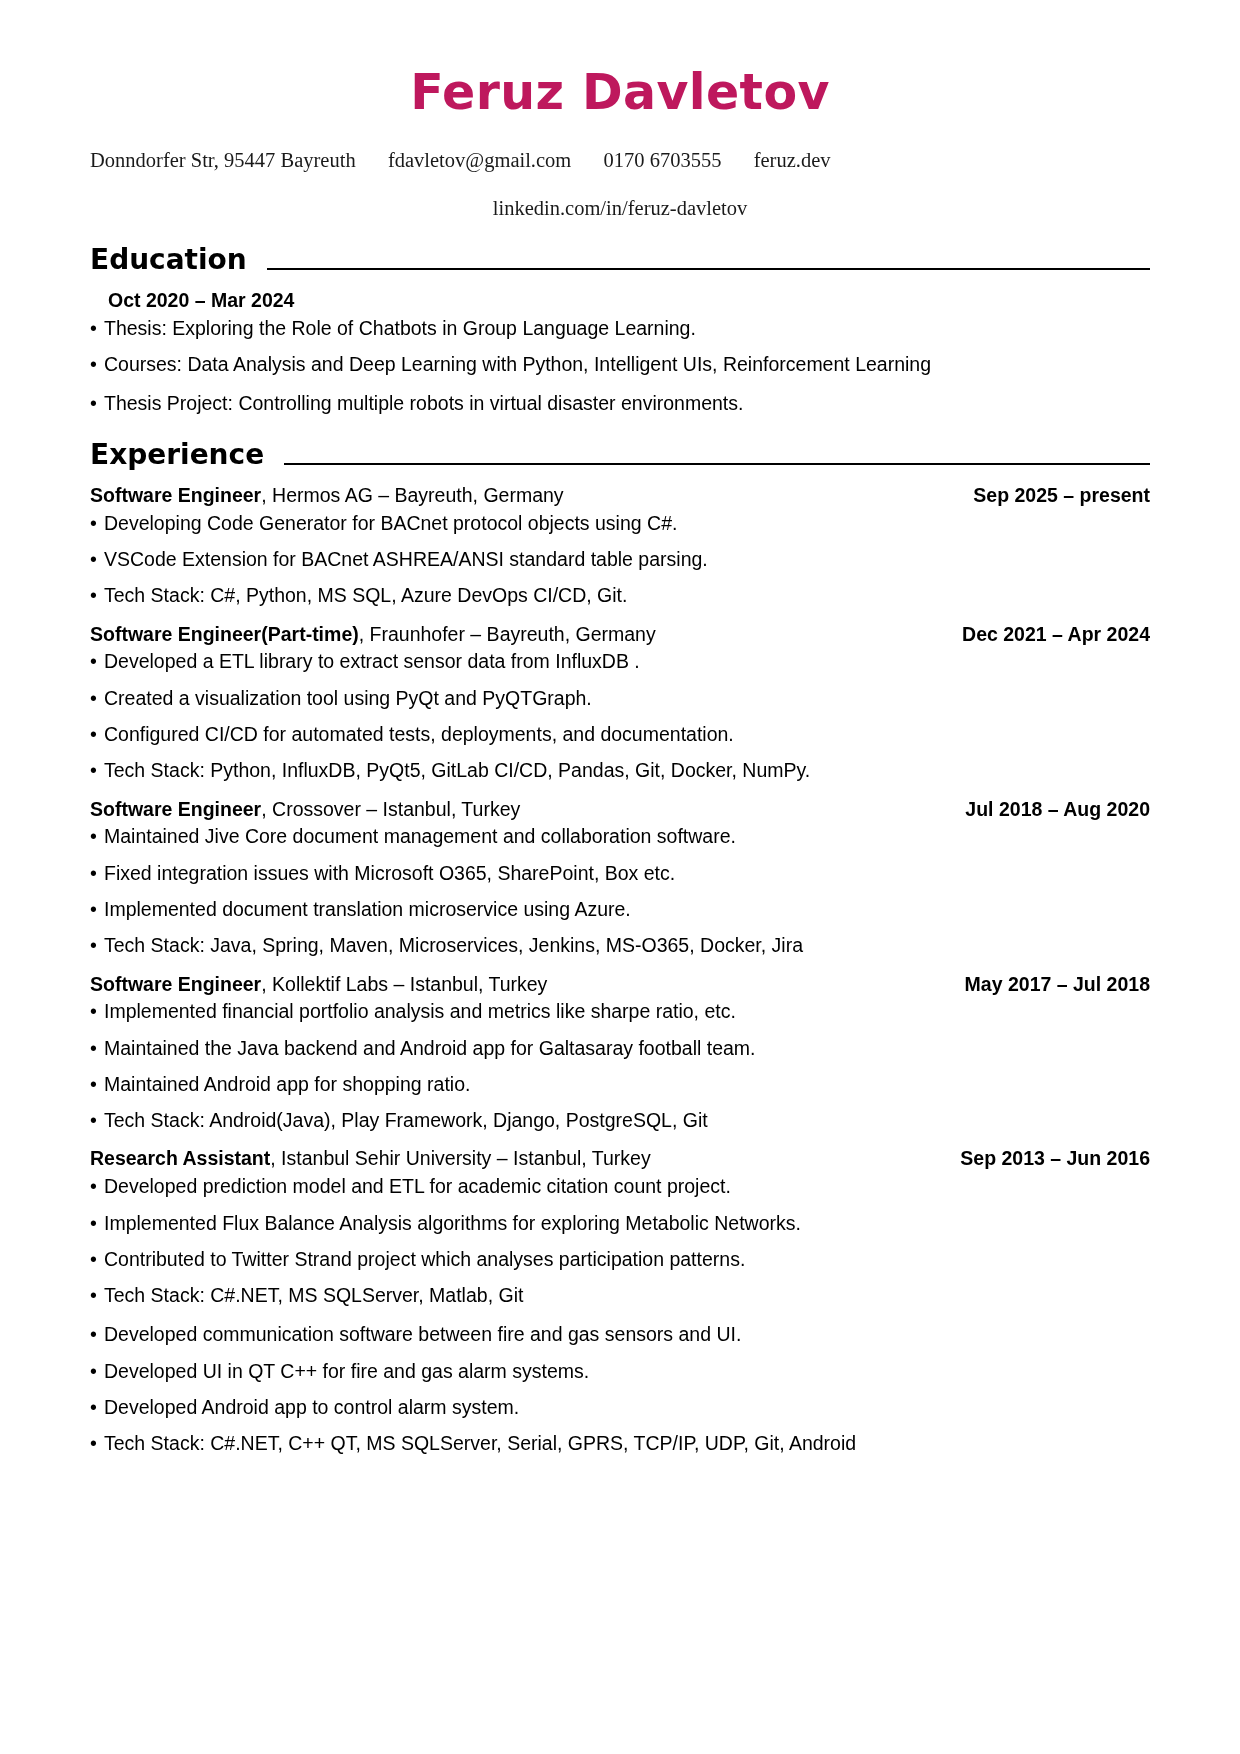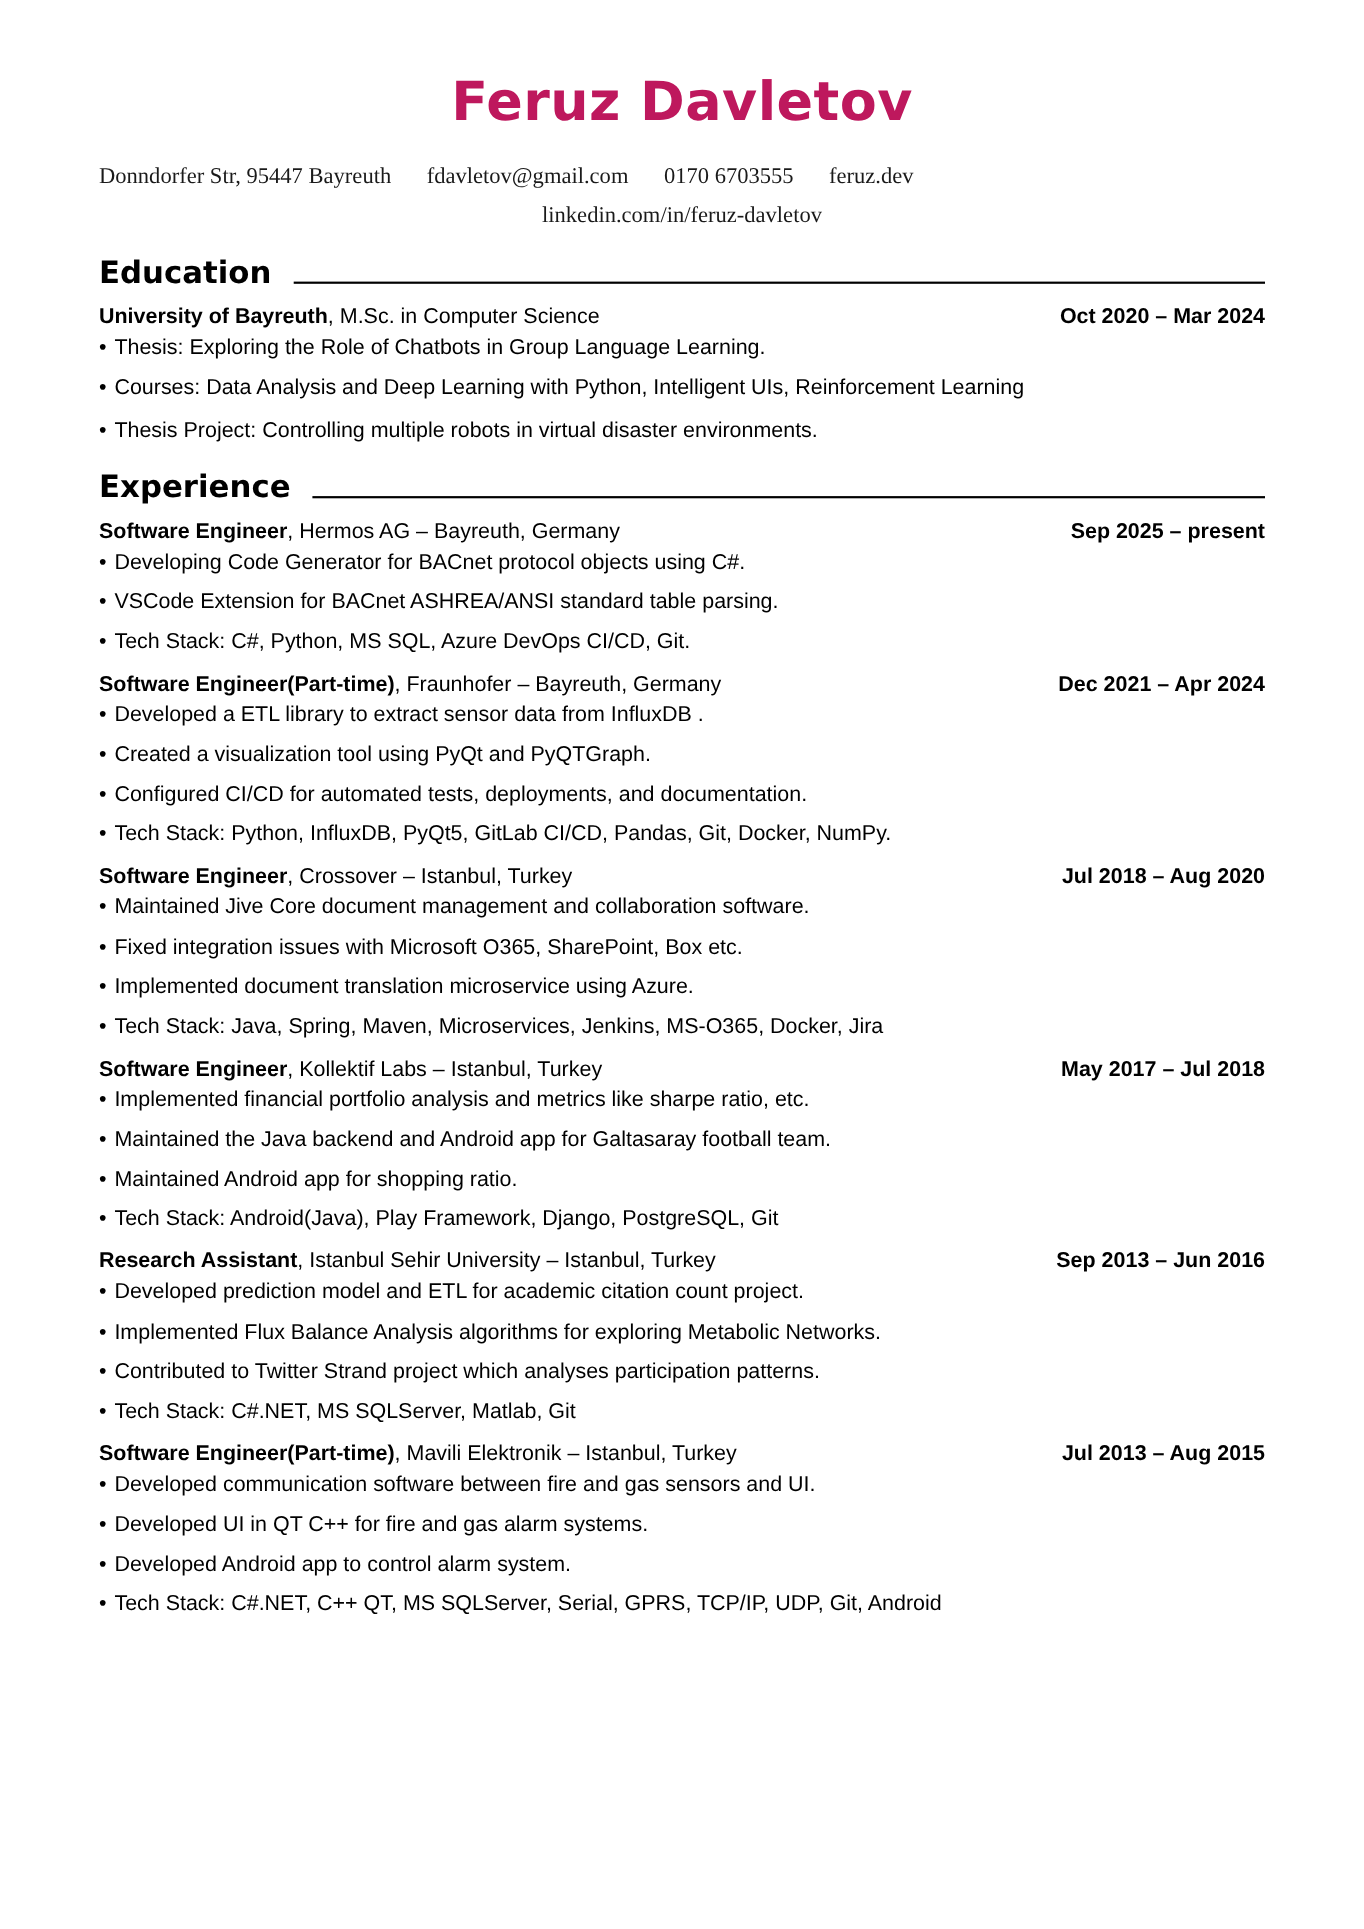--- a/index.html
+++ b/index.html
@@ -49,21 +49,21 @@
   .contact .sep {
     display: inline-block;
     width: 22px;
   }
   .contact-line2 {
     text-align: center;
     font-family: "Liberation Serif", serif;
     font-size: 20.5px;
     line-height: 1.3;
     color: #1a1a1a;
-    margin: 4px;
+    margin: 16px;
     padding-top: 2px;
   }
 
   
   .section {
     margin-top: 24px;
   }
   .section-head {
     display: flex;
     align-items: flex-end;
@@ -162,21 +162,20 @@
   </div>
 
   <div id="sections-root">
       <div class="section">
         <div class="section-head">
           <div class="section-title">Education</div>
           <div class="section-rule"></div>
         </div>
         <div class="entry">
           <div class="entry-head">
-            <div class="entry-left"><span class="entry-org">University of Bayreuth</span><span class="entry-role">, M.Sc. in Computer Science</span></div>
             <div class="entry-date">Oct 2020 – Mar 2024</div>
           </div>
           <ul class="bullets">
             <li class="bullet">
               <span class="bullet-dot">•</span>
               <span class="bullet-text">Thesis: Exploring the Role of Chatbots in Group Language Learning.</span>
             </li>
             <li class="bullet">
               <span class="bullet-dot">•</span>
               <span class="bullet-text">Courses: Data Analysis and Deep Learning with Python, Intelligent UIs, Reinforcement Learning</span>
@@ -307,24 +306,20 @@
               <span class="bullet-dot">•</span>
               <span class="bullet-text">Contributed to Twitter Strand project which analyses participation patterns.</span>
             </li>
             <li class="bullet">
               <span class="bullet-dot">•</span>
               <span class="bullet-text">Tech Stack: C#.NET, MS SQLServer, Matlab, Git</span>
             </li>
           </ul>
         </div>
         <div class="entry">
-          <div class="entry-head">
-            <div class="entry-left"><span class="entry-org">Software Engineer(Part-time)</span><span class="entry-role">, Mavili Elektronik – Istanbul, Turkey</span></div>
-            <div class="entry-date">Jul 2013 – Aug 2015</div>
-          </div>
           <ul class="bullets">
             <li class="bullet">
               <span class="bullet-dot">•</span>
               <span class="bullet-text">Developed communication software between fire and gas sensors and UI.</span>
             </li>
             <li class="bullet">
               <span class="bullet-dot">•</span>
               <span class="bullet-text">Developed UI in QT C++ for fire and gas alarm systems.</span>
             </li>
             <li class="bullet">

